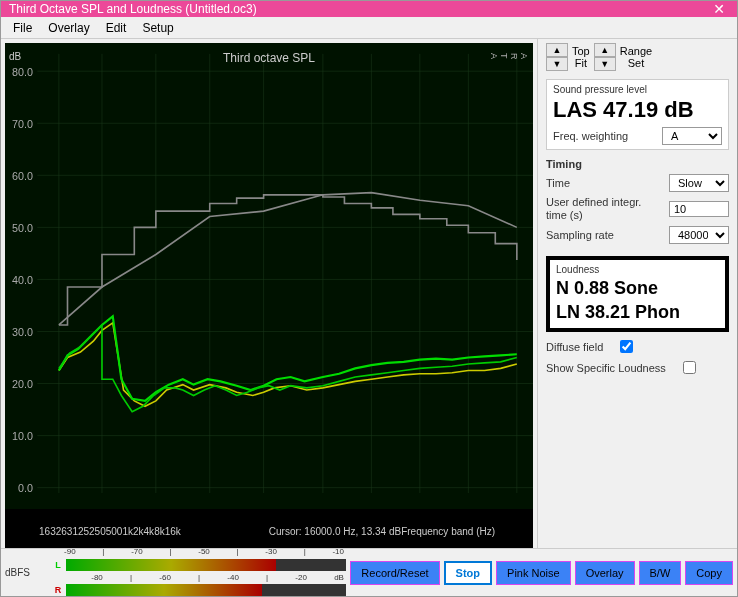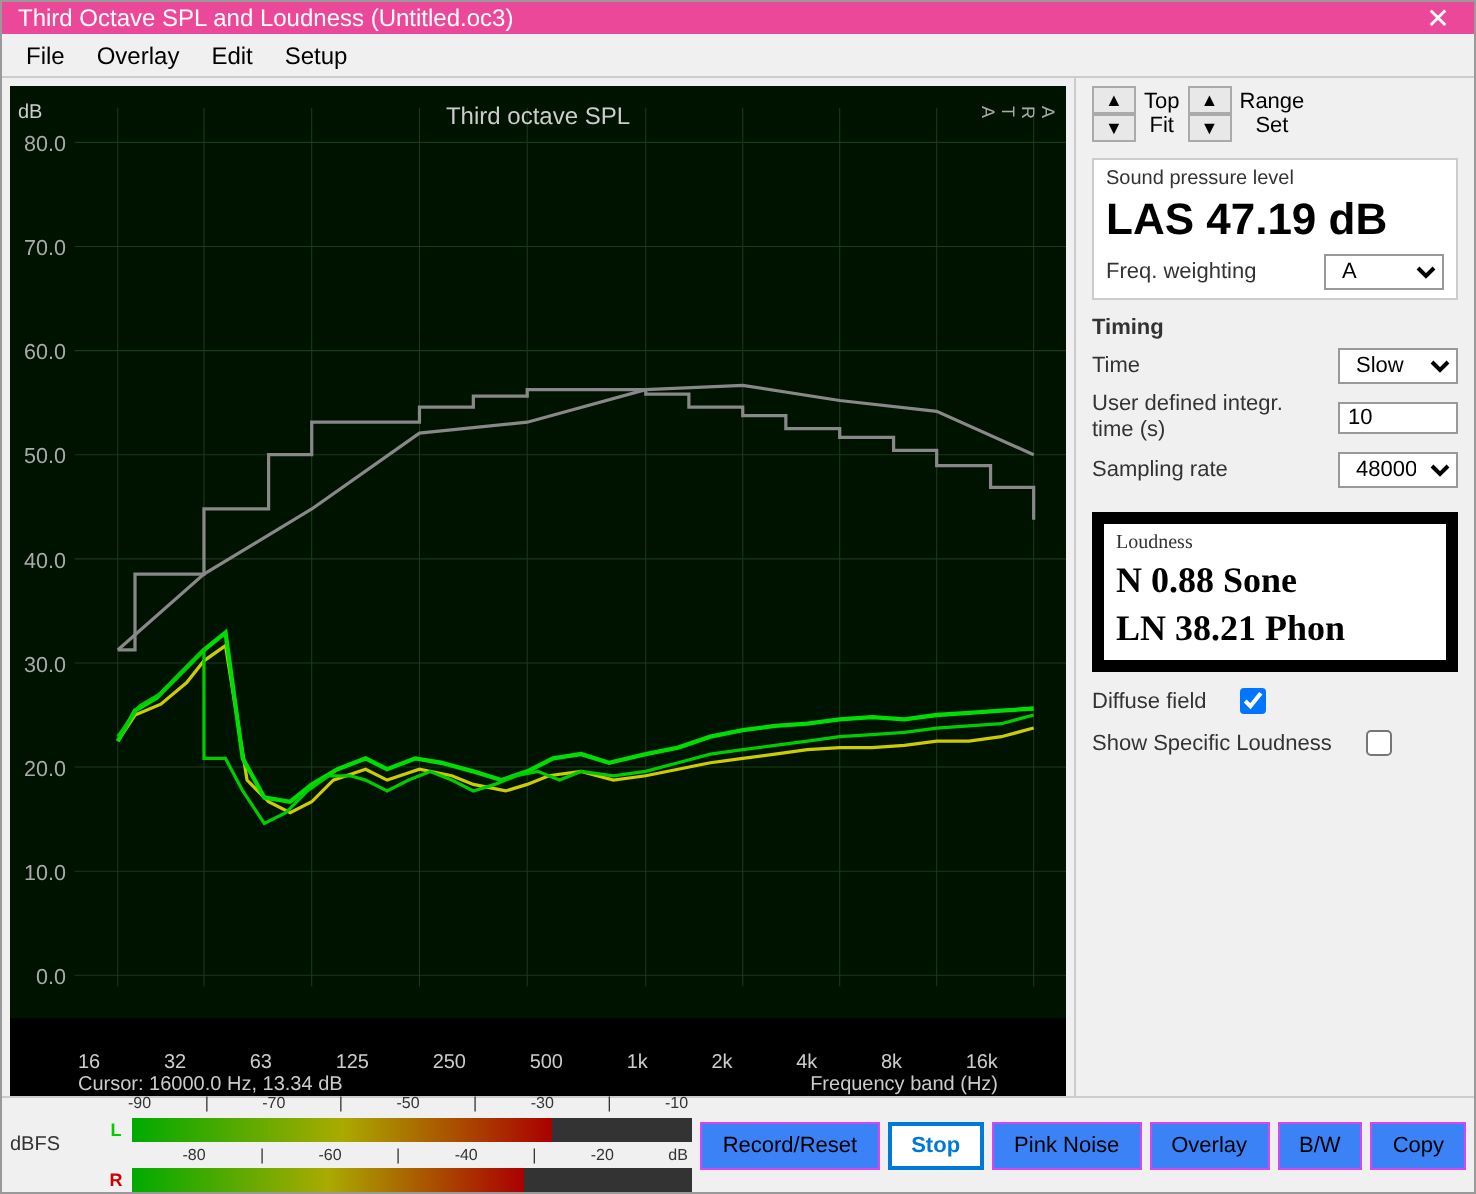--- a/index.html
+++ b/index.html
@@ -72,22 +72,23 @@
     }
     .chart-svg {
       width: 100%;
       height: 100%;
     }
     .chart-bottom-labels {
       background: #000;
       color: #ccc;
       font-size: 10px;
       display: flex;
-      flex-direction: column;
+      flex-direction: row;
       padding: 17px 4px;
+      gap: 28px;
     }
     .freq-axis {
       display: flex;
       justify-content: space-between;
       padding: 0 30px 0 30px;
       color: #ccc;
       font-size: 10px;
     }
     .cursor-info {
       text-align: center;
@@ -129,25 +130,24 @@
     .section-title { font-size: 11px; color: #333; font-weight: bold; margin-bottom: 4px; }
     .row { display: flex; align-items: center; justify-content: space-between; margin-bottom: 4px; }
     .input-box {
       border: 1px solid #999;
       background: white;
       padding: 1px 4px;
       font-size: 11px;
       width: 60px;
     }
     .loudness-section {
-      border: 6px solid #000000;
+      border: 4px solid #000000;
       background: white;
       padding: 4px 6px;
       margin-top: 4px;
-      font-family: Liberation Serif, serif;
     }
     .loudness-label { font-size: 10px; color: #333; margin-bottom: 2px; }
     .loudness-value { font-size: 18px; font-weight: bold; color: #000; line-height: 1.3; }
     .checkbox-row {
       display: flex;
       align-items: center;
       gap: 17px;
       margin-top: 4px;
       font-size: 11px;
     }

